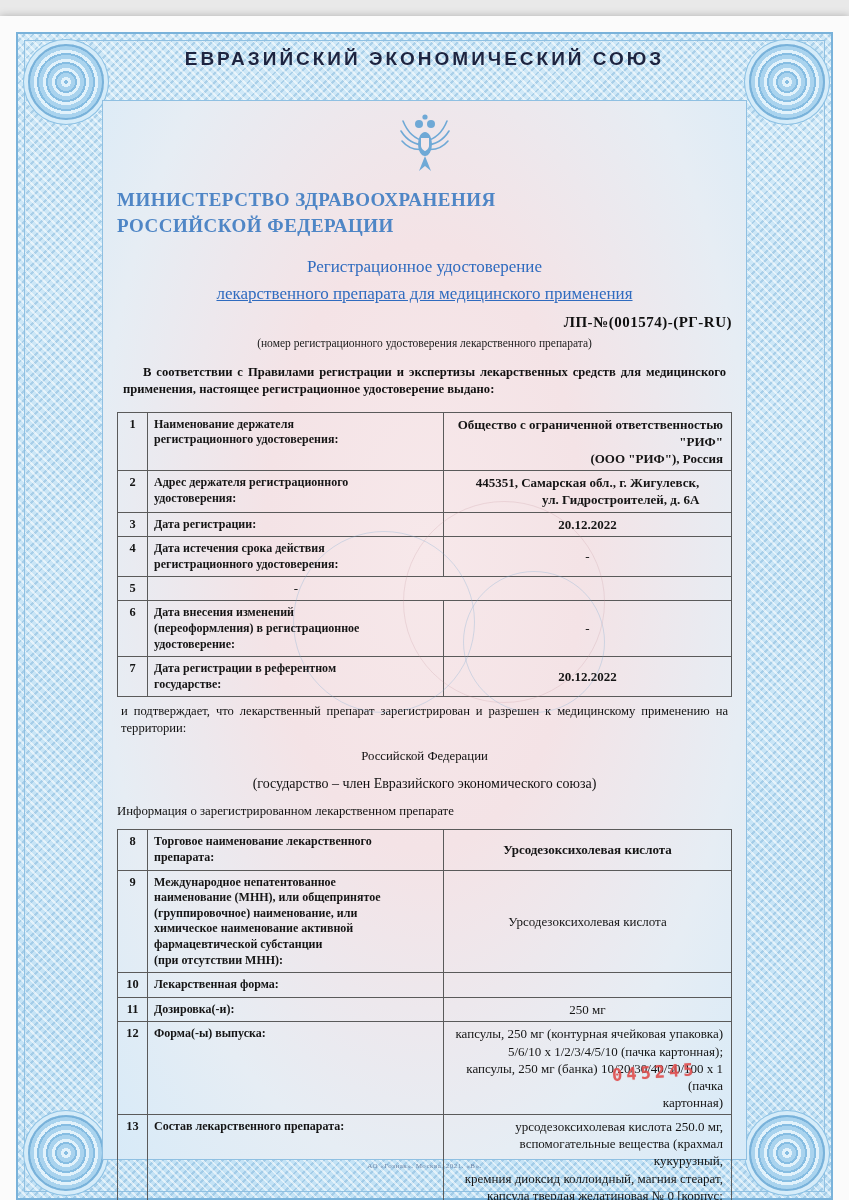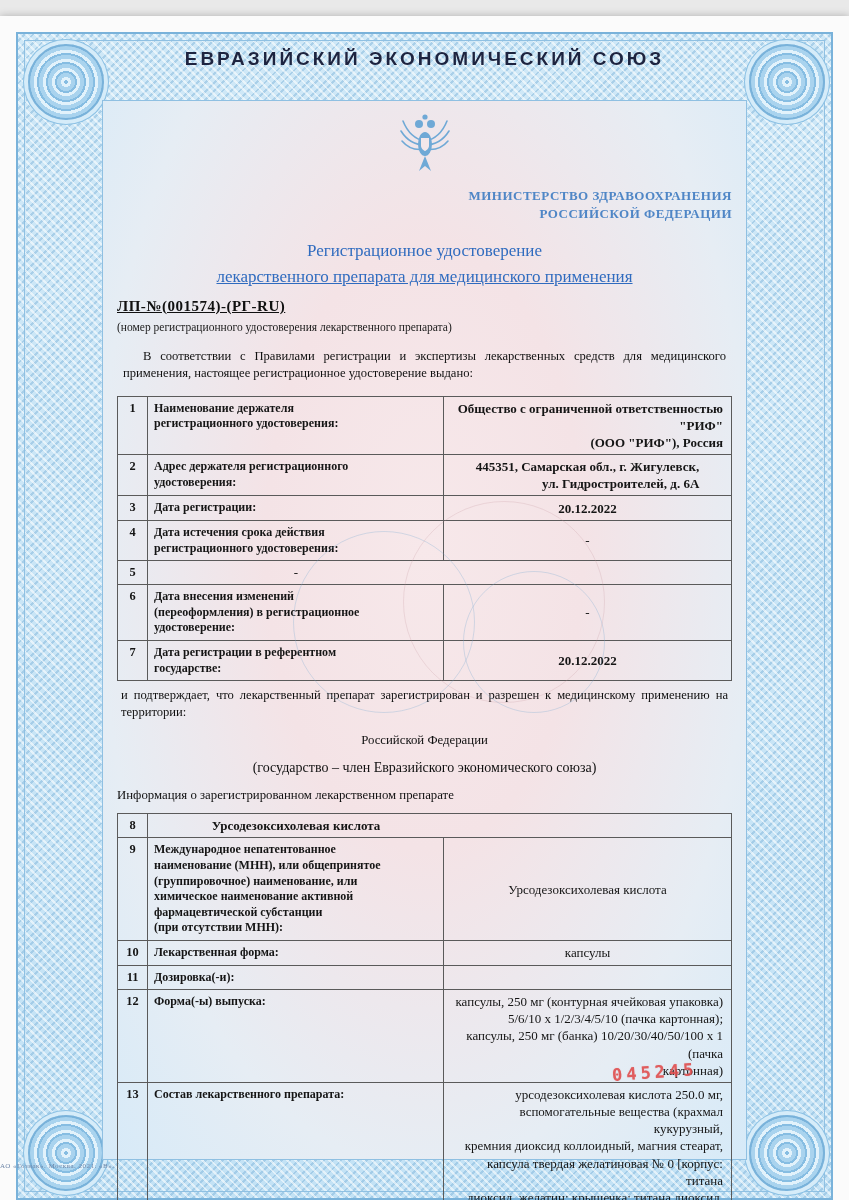--- a/index.html
+++ b/index.html
@@ -46,34 +46,34 @@
     border:1.5px solid #8fc0e2;
     padding:8px 14px 0 14px;box-sizing:border-box;
   }
   .wm{position:absolute;border:1px solid rgba(120,170,210,.30);border-radius:50%;pointer-events:none;}
   .wm.c1{width:180px;height:180px;left:190px;top:430px;}
   .wm.c2{width:140px;height:140px;left:360px;top:470px;}
   .wm.c3{width:200px;height:200px;left:300px;top:400px;border-color:rgba(190,140,150,.22);}
 
   .eagle-wrap{text-align:center;margin-top:2px;}
   .ministry{
-    text-align:right;margin-top:8px;font-weight:bold;font-size:13px;
+    text-align:left;margin-top:8px;font-weight:bold;font-size:19px;
     color:#4f86c6;letter-spacing:.5px;line-height:1.35;white-space:pre-line;
   }
   .doc-title{
     text-align:center;margin-top:16px;font-weight:normal;font-size:17px;color:#2f6bbf;line-height:1.55;
   }
   .doc-title .u{text-decoration:underline;}
   .reg-number{
-    text-align:left;margin-top:7px;font-weight:bold;font-size:15px;color:#101010;
-    text-decoration:underline;letter-spacing:.5px;
-  }
-  .reg-caption{text-align:left;margin-top:6px;font-size:11.5px;color:#1b1b1b;}
+    text-align:right;margin-top:7px;font-weight:bold;font-size:15px;color:#101010;
+    letter-spacing:.5px;
+  }
+  .reg-caption{text-align:center;margin-top:6px;font-size:11.5px;color:#1b1b1b;}
   .intro{
-    margin:15px 6px 0 6px;font-size:12.6px;line-height:1.38;text-indent:20px;text-align:justify;color:#111;
+    margin:15px 6px 0 6px;font-size:12.6px;line-height:1.38;text-indent:20px;text-align:justify;color:#111;font-weight:bold;
   }
 
   
   .ctable{margin:13px 0 0 0;border:1px solid #5a5a5a;}
   .trow{display:grid;grid-template-columns:30px 296px 1fr;border-top:1px solid #5a5a5a;}
   .trow:first-child{border-top:none;}
   .tnum{
     border-right:1px solid #5a5a5a;font-weight:bold;text-align:center;
     padding:4px 2px;font-size:12.4px;
   }
@@ -93,21 +93,21 @@
   .info-heading{text-align:left;margin-top:12px;font-size:12.8px;color:#111;}
 
   
   .stamp{
     position:absolute;left:612px;top:1046px;
     font-family:"DejaVu Sans Mono", monospace;font-weight:bold;font-size:17px;
     color:#e04a4a;letter-spacing:4px;transform:rotate(-4deg);opacity:.88;
     text-shadow:0 0 1px rgba(224,74,74,.5);
   }
   .imprint{
-    position:absolute;left:0;right:0;bottom:46px;
+    position:absolute;left:0;right:0;bottom:46px;text-align:center;
     font-size:7px;color:#6e86a8;letter-spacing:.5px;
   }
 </style>
 </head>
 <body>
 
 <div class="page">
 
   <div class="band"></div>
   <div class="rosette tl"></div>
@@ -200,40 +200,42 @@
     </div>
 
     <div class="confirm">и подтверждает, что лекарственный препарат зарегистрирован и разрешен к медицинскому применению на территории:</div>
     <div class="territory">Российской Федерации</div>
     <div class="territory-caption">(государство – член Евразийского экономического союза)</div>
     <div class="info-heading">Информация о зарегистрированном лекарственном препарате</div>
 
     <div class="ctable" style="margin-top:10px;">
       <div class="trow v-bold">
         <div class="tnum">8</div>
+        <div class="tlabel">Торговое наименование лекарственного
+препарата:</div>
         <div class="tvalue">Урсодезоксихолевая кислота</div>
       </div>
       <div class="trow">
         <div class="tnum">9</div>
         <div class="tlabel">Международное непатентованное
 наименование (МНН), или общепринятое
 (группировочное) наименование, или
 химическое наименование активной
 фармацевтической субстанции
 (при отсутствии МНН):</div>
         <div class="tvalue">Урсодезоксихолевая кислота</div>
       </div>
       <div class="trow">
         <div class="tnum">10</div>
         <div class="tlabel">Лекарственная форма:</div>
-        <div class="tvalue">капсулы</div>
       </div>
       <div class="trow">
         <div class="tnum">11</div>
         <div class="tlabel">Дозировка(-и):</div>
+        <div class="tvalue">250 мг</div>
       </div>
       <div class="trow">
         <div class="tnum">12</div>
         <div class="tlabel">Форма(-ы) выпуска:</div>
         <div class="tvalue">капсулы, 250 мг (контурная ячейковая упаковка)
 5/6/10 х 1/2/3/4/5/10 (пачка картонная);
 капсулы, 250 мг (банка) 10/20/30/40/50/100 х 1 (пачка
 картонная)</div>
       </div>
       <div class="trow">

